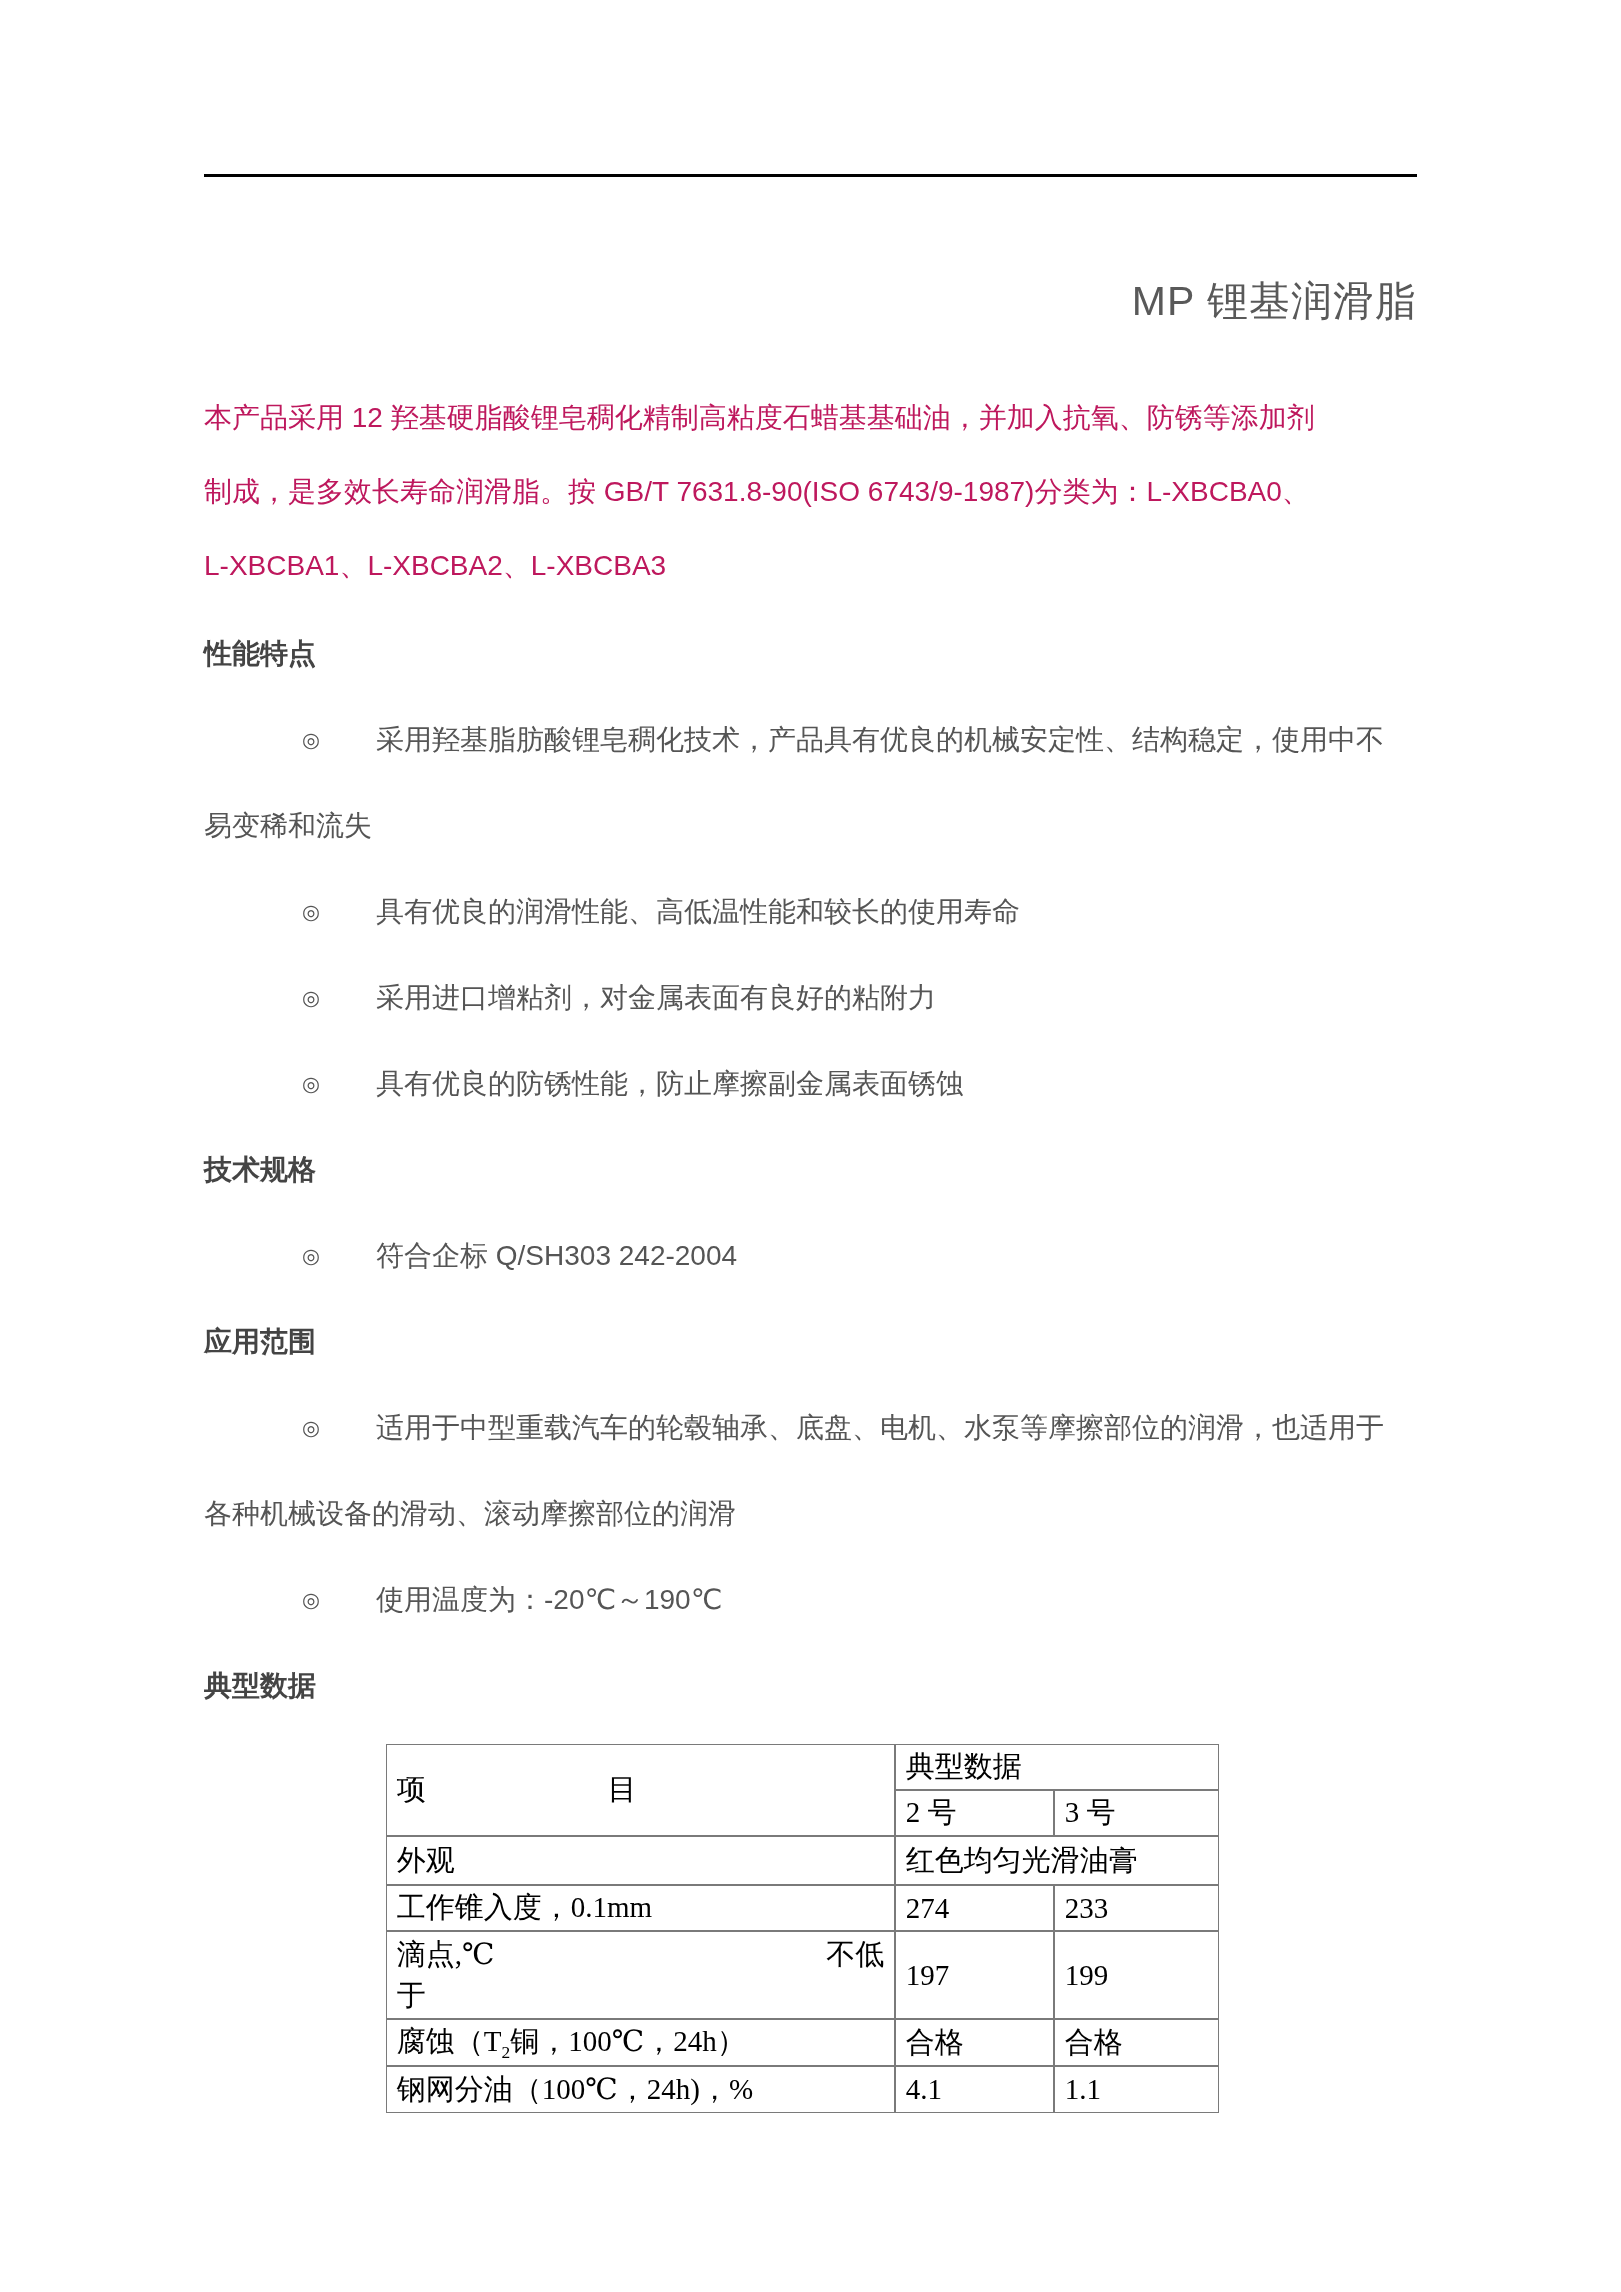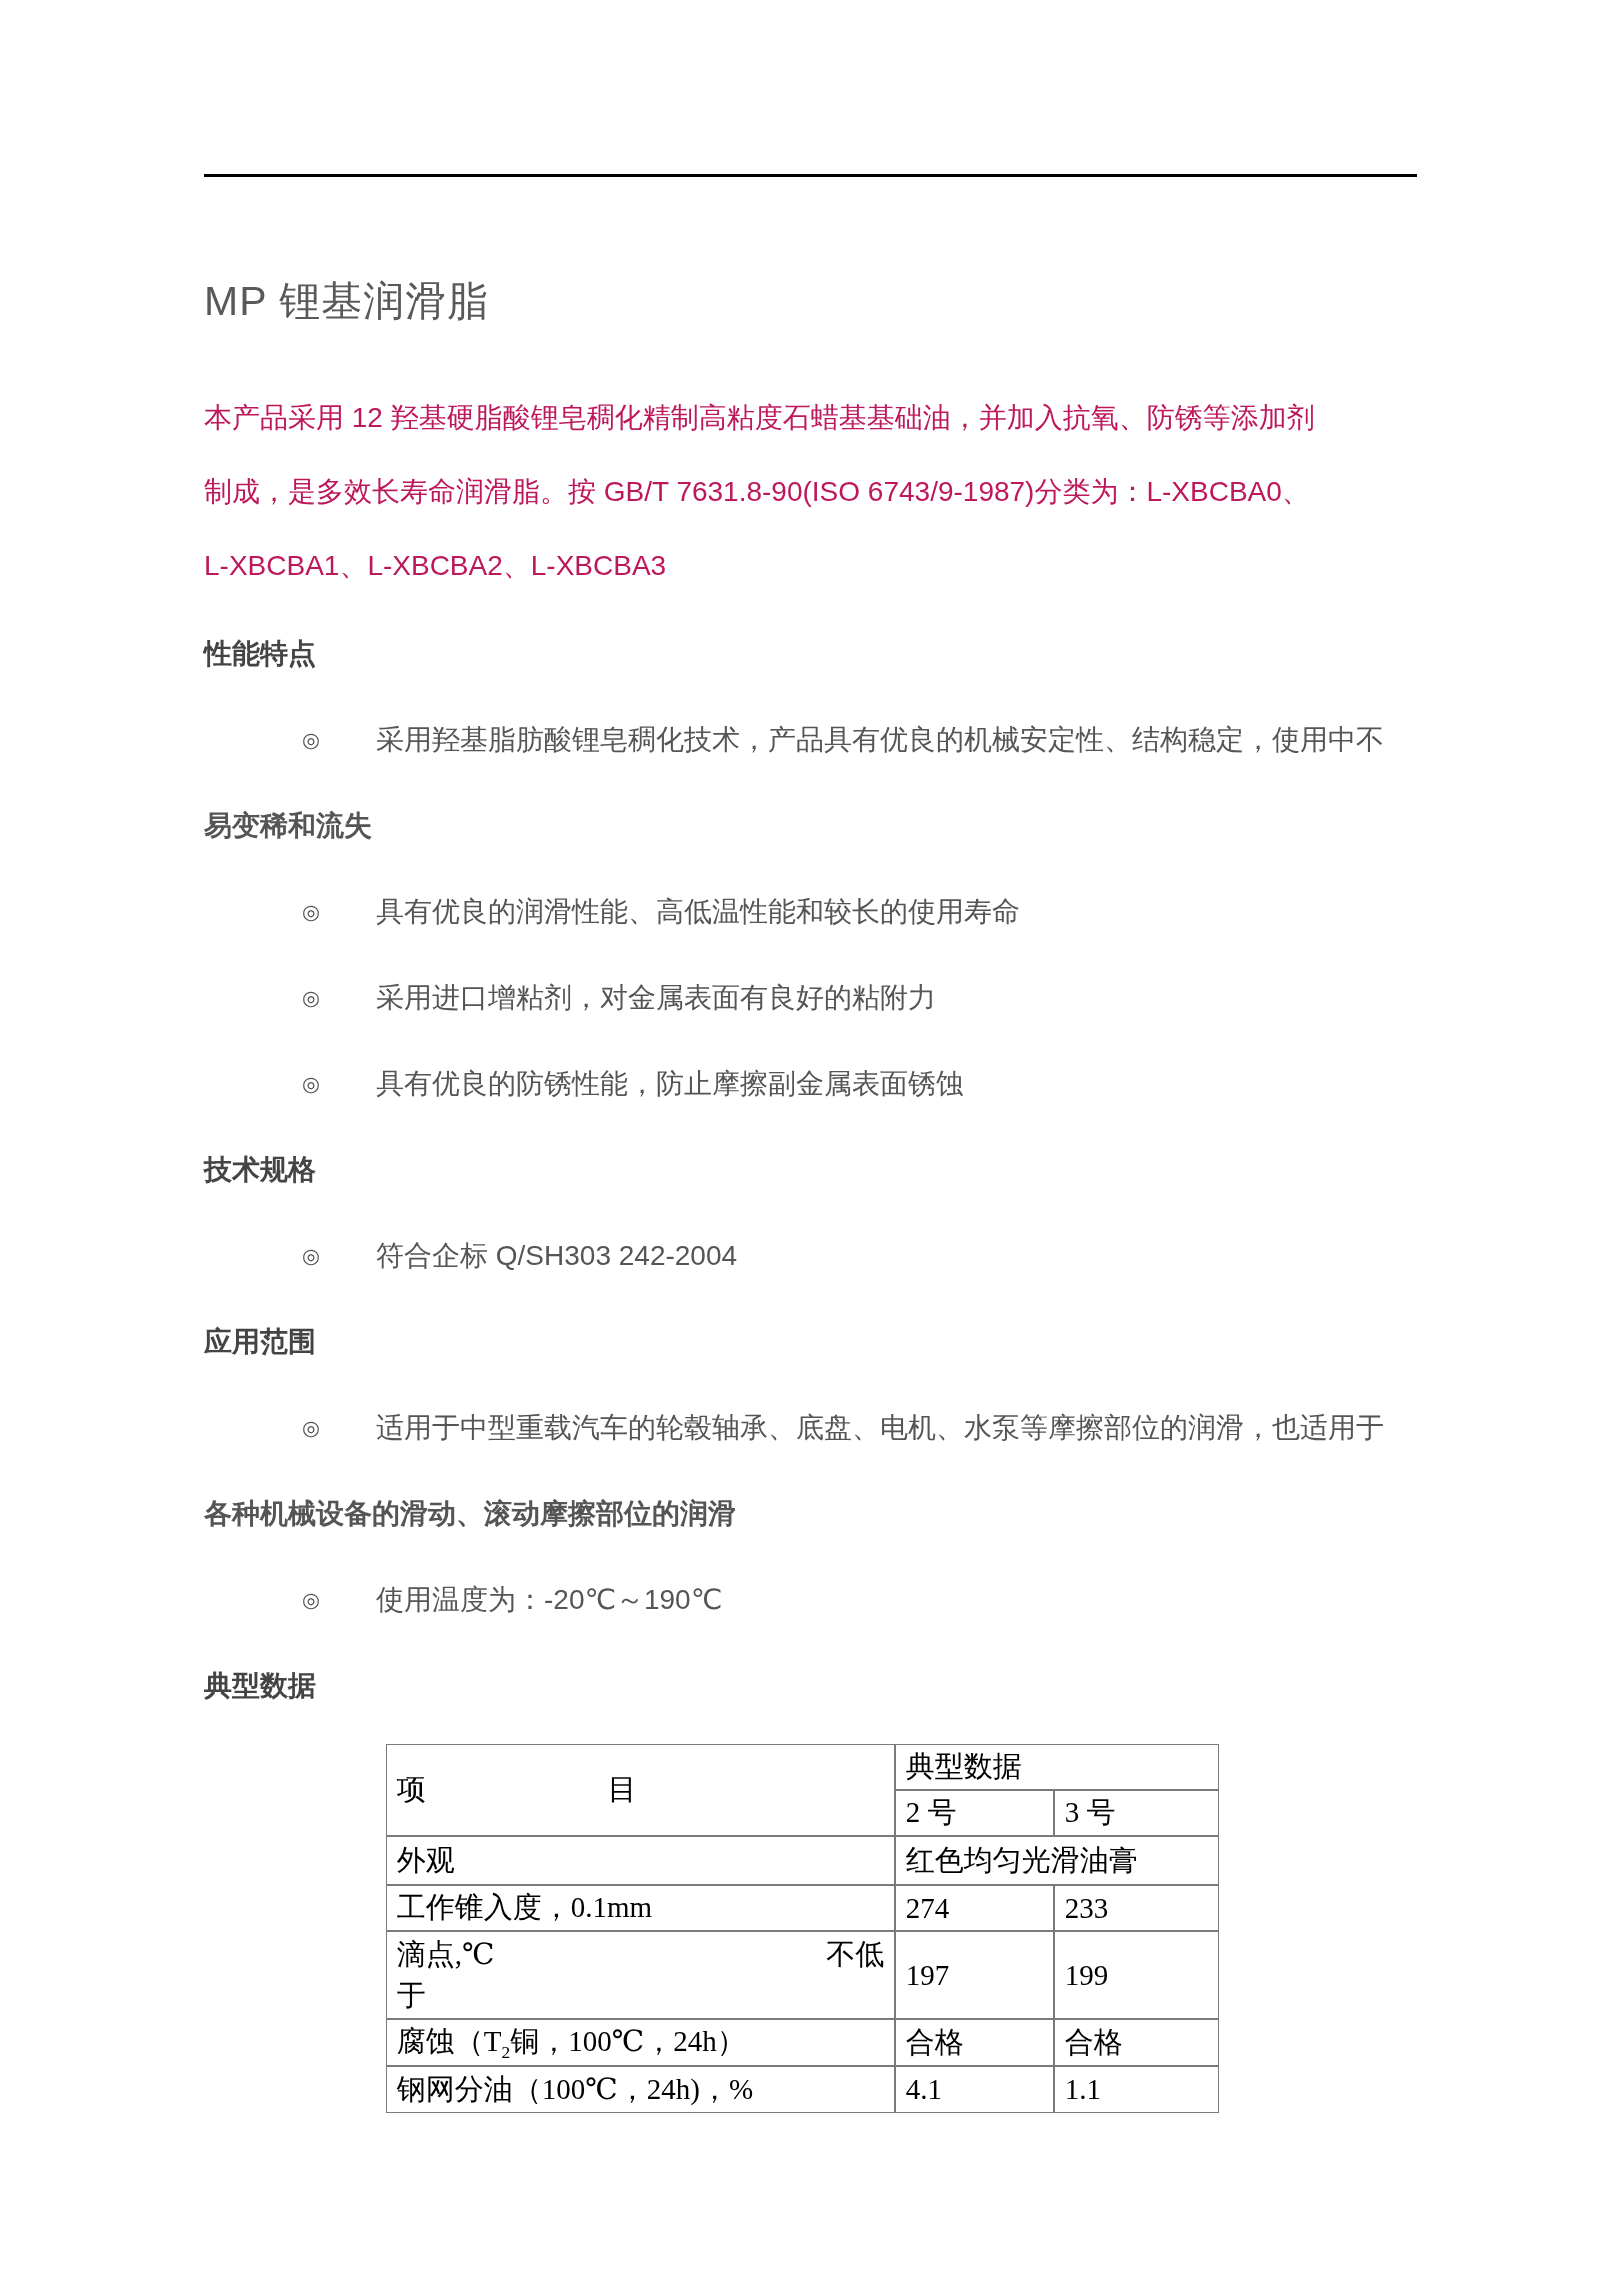--- a/index.html
+++ b/index.html
@@ -14,21 +14,21 @@
     overflow: hidden;
   }
   .content { padding: 0 204px; }
   .top-rule {
     margin-top: 174px;
     height: 0;
     border-top: 3.9px solid #000000;
   }
   .doc-title {
     margin-top: 96px;
-    text-align: left;
+    text-align: right;
     font-size: 41px;
     line-height: 57px;
     font-weight: 400;
     color: #595959;
     letter-spacing: 1px;
   }
   .intro {
     margin-top: 51px;
     font-size: 28px;
     color: #be185d;
@@ -37,21 +37,21 @@
   .rhythm { margin-top: 7.8px; }
   .row-line { height: 86px; display: flex; align-items: center; font-size: 28px; }
   .sec-heading { font-weight: 700; color: #444444; }
   .bullet-line { padding-left: 98px; }
   .bullet-mark {
     width: 74px;
     font-size: 20.6px;
     color: #555555;
     flex: 0 0 74px;
   }
-  .wrap-line { padding-left: 0; font-weight: bold; }
+  .wrap-line { padding-left: 0; }
   
   .data-table-wrap { margin-top: 15.7px; margin-left: 182px; }
   table.data-table {
     border-collapse: separate;
     border-spacing: 0;
     font-family: "Liberation Serif", "DejaVu Serif", serif;
     color: #000000;
     font-size: 29px;
     table-layout: fixed;
   }

